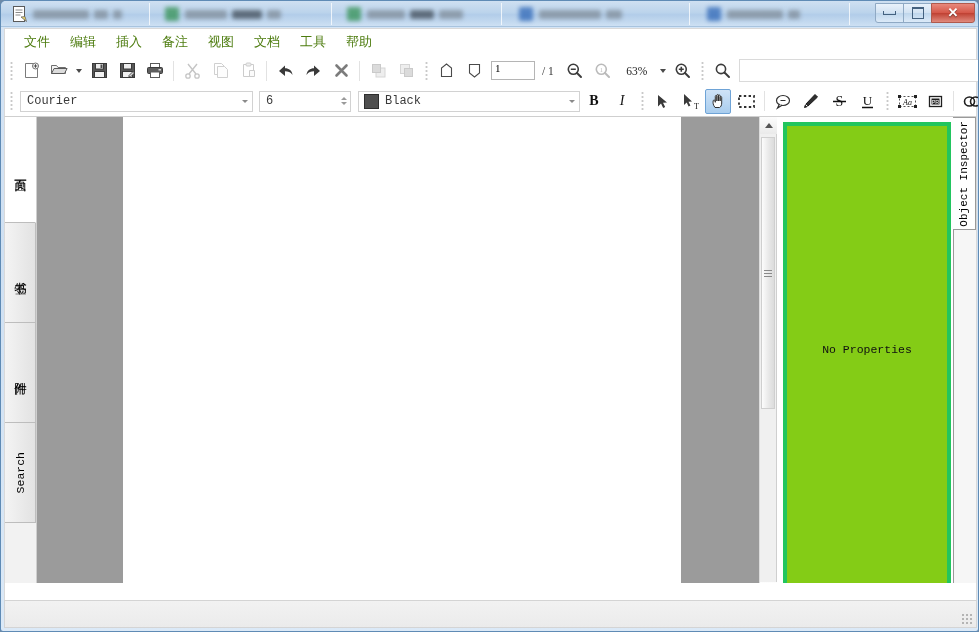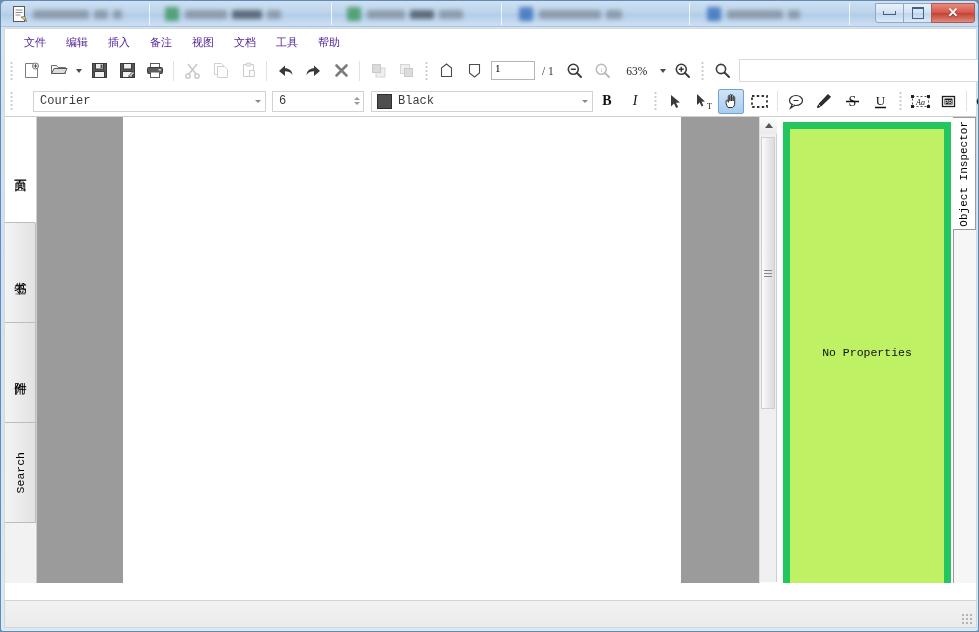--- a/index.html
+++ b/index.html
@@ -90,21 +90,21 @@
     position: absolute; left: 3px; top: 27px;
     width: 973px; height: 27px;
     background: #ffffff;
     border: 1px solid #d9d9d9;
     border-bottom: none;
     box-sizing: border-box;
     display: flex; align-items: center;
     padding-left: 9px;
   }
   .menu-item {
-    font-size: 11px; color: #4c1d95;
+    font-size: 13px; color: #4d7c0f;
     padding: 3px 10px;
     cursor: default;
     font-family: "DejaVu Sans", sans-serif;
   }
 
   
   .toolbar {
     position: absolute; left: 3px;
     width: 973px; height: 31px;
     background: #ffffff;
@@ -209,21 +209,21 @@
   .combo .arrowbox {
     width: 15px; height: 100%;
     display: flex; align-items: center; justify-content: center;
   }
   .caret-sm {
     width: 0; height: 0;
     border-left: 3px solid transparent;
     border-right: 3px solid transparent;
     border-top: 3.5px solid #8a8a8a;
   }
-  .combo-font { width: 233px; margin-left: 16px; }
+  .combo-font { width: 233px; margin-left: 3px; }
   .combo-size { width: 92px; margin-left: 6px; }
   .combo-color { width: 222px; margin-left: 7px; }
   .color-swatch {
     width: 13px; height: 13px;
     background: #4f4f4f;
     border: 1px solid #2e2e2e;
     margin-left: 5px; flex: none;
   }
   .spinner {
     width: 13px; height: 100%;
@@ -367,23 +367,23 @@
     flex: none;
   }
   .insp-body {
     flex: 1; height: 100%;
     padding: 5px 2px 5px 6px;
     box-sizing: border-box;
     background: #ffffff;
   }
   .insp-inner {
     width: 100%; height: 100%;
-    border: 7px solid #22c55e;
-    box-sizing: border-box;
-    background: #bef264;
+    border: 4px solid #22c55e;
+    box-sizing: border-box;
+    background: #84cc16;
     position: relative;
   }
   .insp-msg {
     position: absolute; left: 0; right: 0; top: 216px;
     text-align: center;
     font-family: "Liberation Mono", monospace;
     font-size: 11.5px;
     color: #111;
     line-height: 15px;
   }

